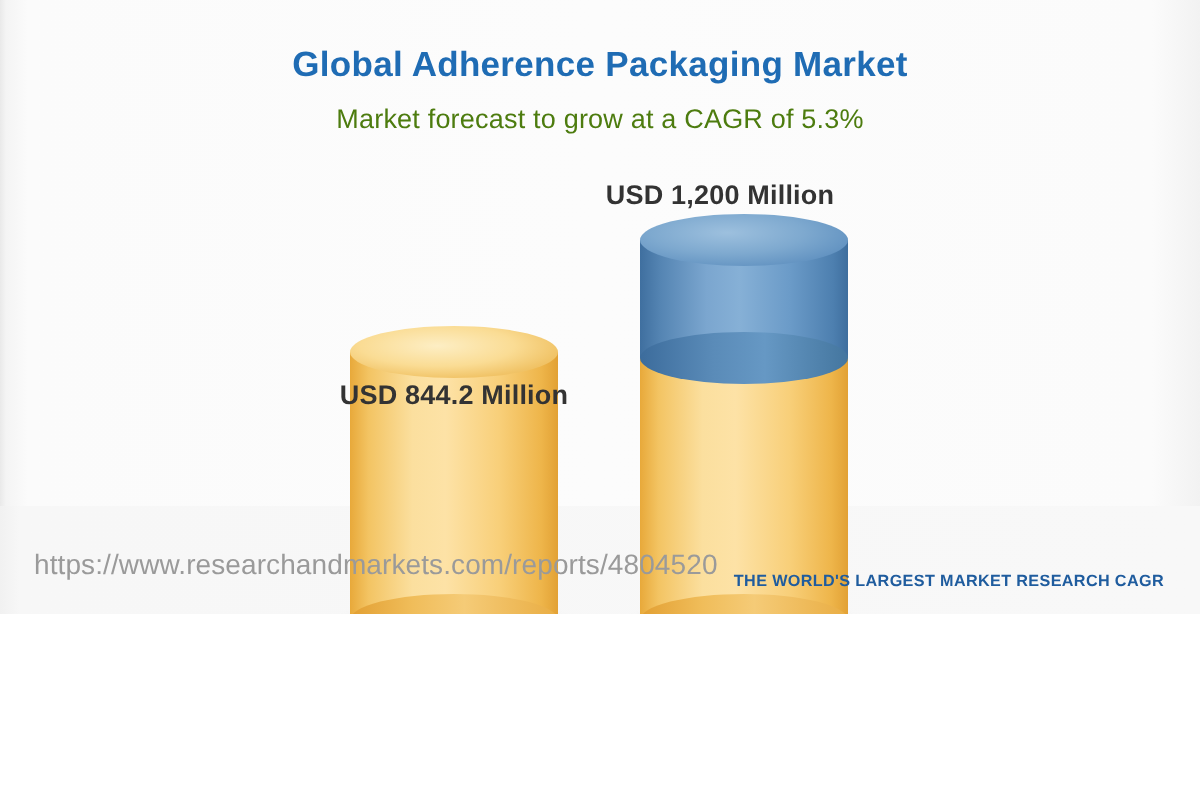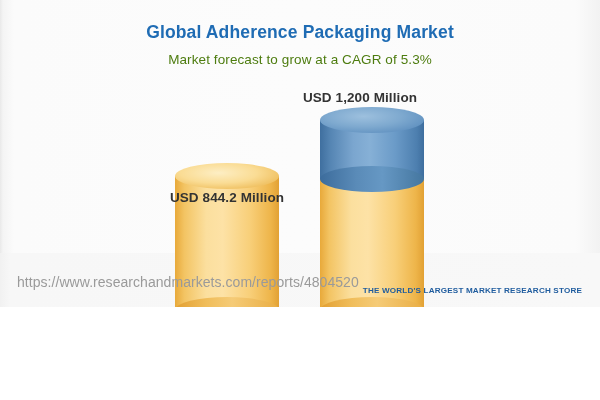--- a/index.html
+++ b/index.html
@@ -270,16 +270,16 @@
     </div>
 
     <div class="value-label" style="left:278px; width:164px; top:90px;">USD 1,200 Million</div>
 
 
   </div>
 
   <div id="source-url">https://www.researchandmarkets.com/reports/4804520</div>
 
   <div id="logo">
-    <div id="logo-tagline">THE WORLD'S LARGEST MARKET RESEARCH STORE</div>
+    <div id="logo-tagline">THE WORLD'S LARGEST MARKET RESEARCH CAGR</div>
   </div>
 
 </div>
 
 </body></html>

